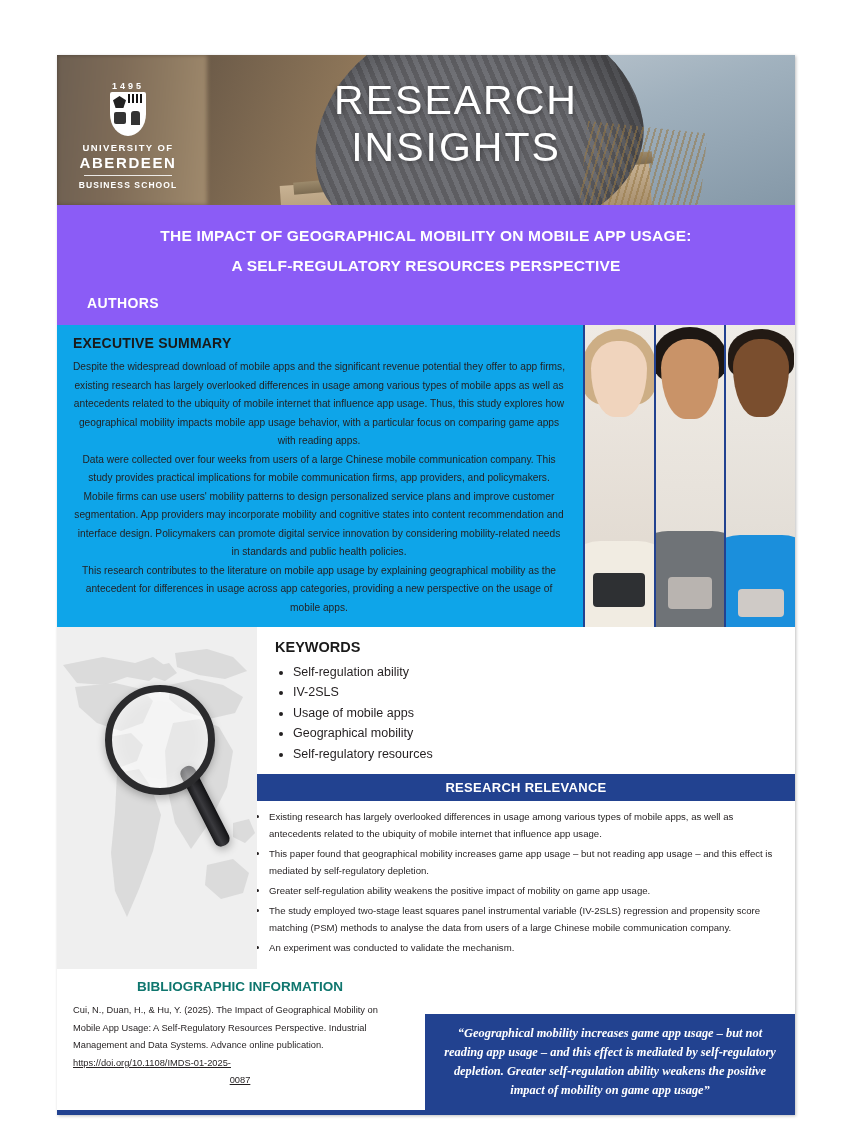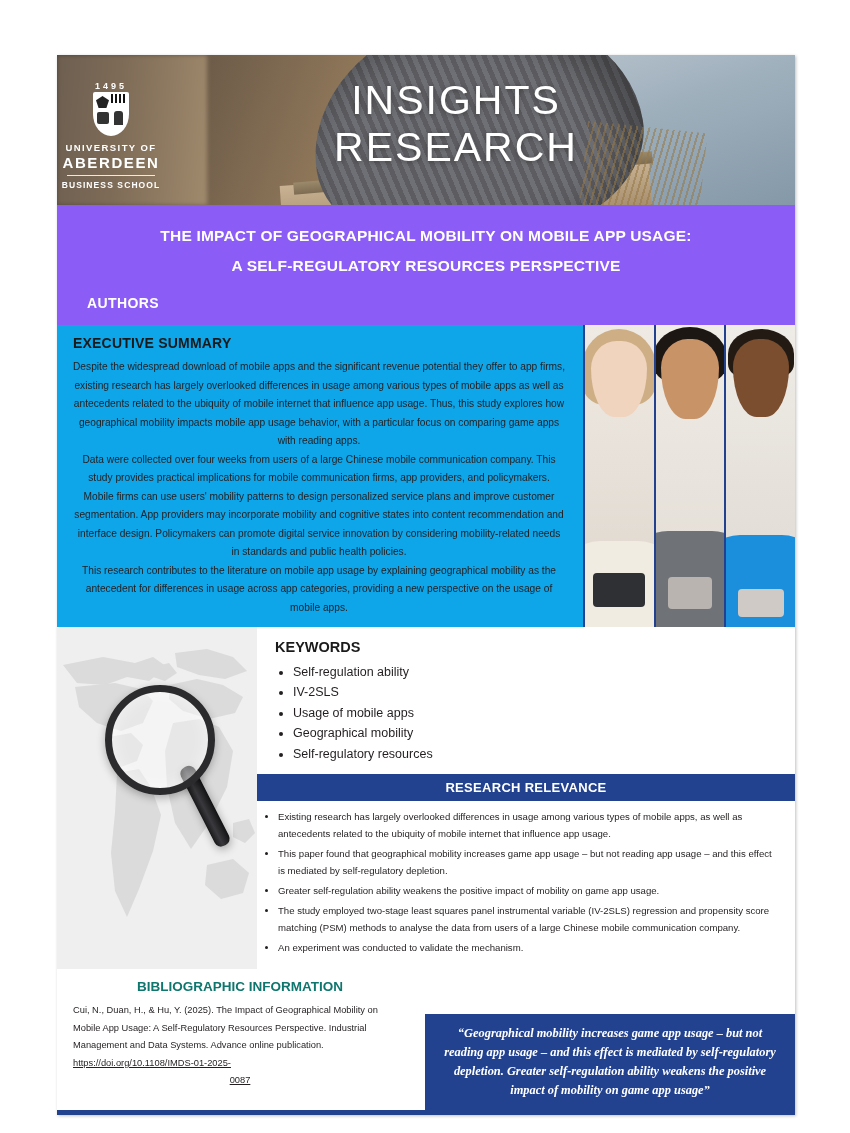--- a/index.html
+++ b/index.html
@@ -67,21 +67,21 @@
     filter: blur(2px);
   }
   .hero-grass {
     position:absolute; right:92px; bottom:-12px; width:120px; height:90px;
     background: repeating-linear-gradient(100deg, rgba(150,120,70,.55) 0 2px, transparent 2px 6px);
     transform: rotate(6deg);
   }
 
   .logo {
     position: absolute;
-    left: 4px;
+    left: 21px;
     top: 26px;
     width: 100px;
     text-align: center;
     color: #fff;
     z-index: 5;
   }
   .logo-year {
     font-size: 9px;
     letter-spacing: 3px;
     font-weight: bold;
@@ -248,21 +248,21 @@
   }
   .kw-list { margin:0; padding-left: 18px; }
   .kw-list li {
     font-size: 12.5px; color:#231f20; line-height: 20.4px;
   }
   .rr-bar {
     background:#224290; color:#fff; text-align:center;
     font-size: 13px; font-weight:bold; letter-spacing:.3px;
     padding: 6px 0 6px;
   }
-  .rr-list { margin: 7px 0 0; padding-left: 21px; }
+  .rr-list { margin: 7px 0 0; padding-left: 12px; }
   .rr-list li {
     font-size: 9.6px; color:#231f20; line-height: 17px; margin-bottom: 3px;
     padding-right: 10px;
   }
   .rr-wrap { padding: 0 8px 10px 0; }
 
   
   .biblio-row { display:flex; align-items: stretch; }
   .biblio {
     width: 368px;
@@ -332,22 +332,22 @@
           <span class="q3"></span>
           <span class="q4"></span>
       </div>
       <div class="logo-uni">UNIVERSITY OF</div>
       <div class="logo-aber">ABERDEEN</div>
       <div class="logo-rule"></div>
       <div class="logo-bs">BUSINESS SCHOOL</div>
     </div>
 
     <div class="hero-title">
+      <div>RESEARCH</div>
       <div>INSIGHTS</div>
-      <div>RESEARCH</div>
     </div>
   </div>
 
   <div class="titleblock">
     <div class="paper-title">
       <div>THE IMPACT OF GEOGRAPHICAL MOBILITY ON MOBILE APP USAGE:</div>
       <div>A SELF-REGULATORY RESOURCES PERSPECTIVE</div>
     </div>
     <div class="authors-label">AUTHORS</div>
   </div>

